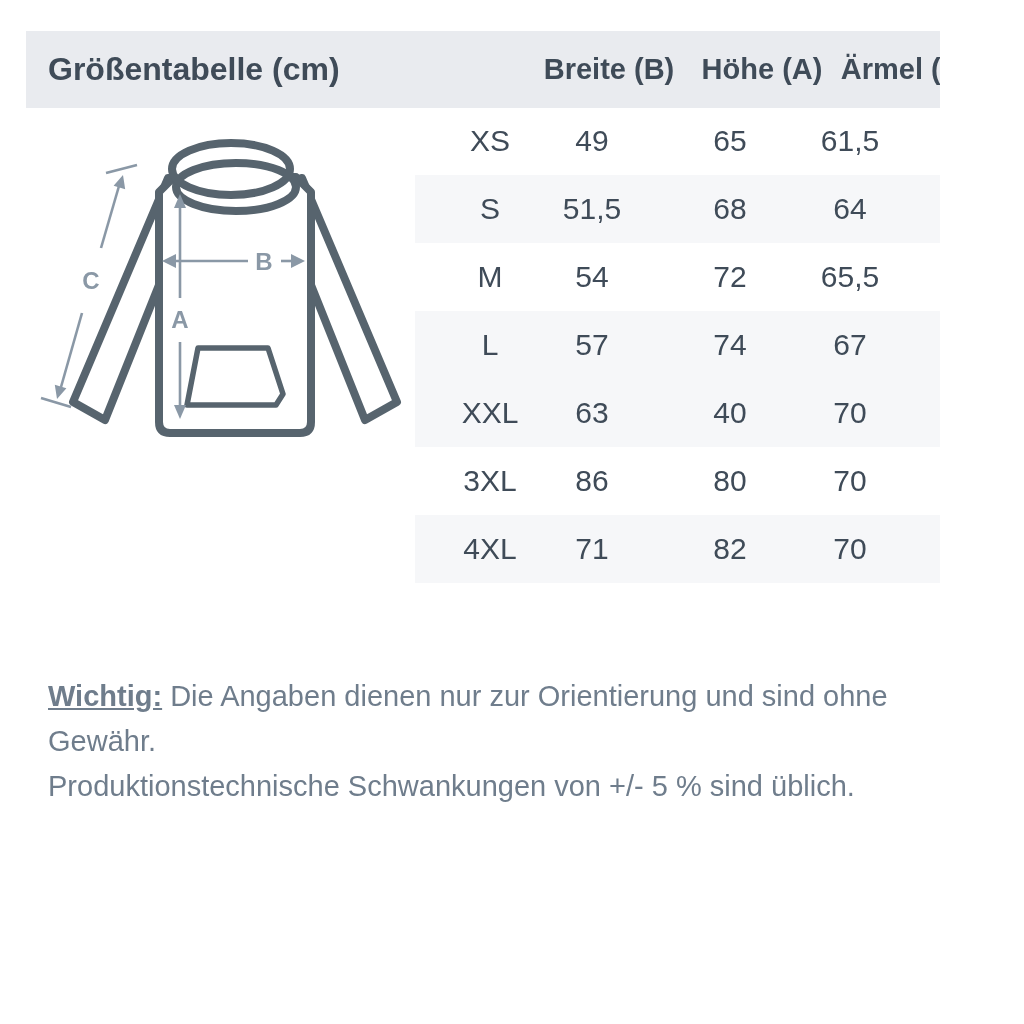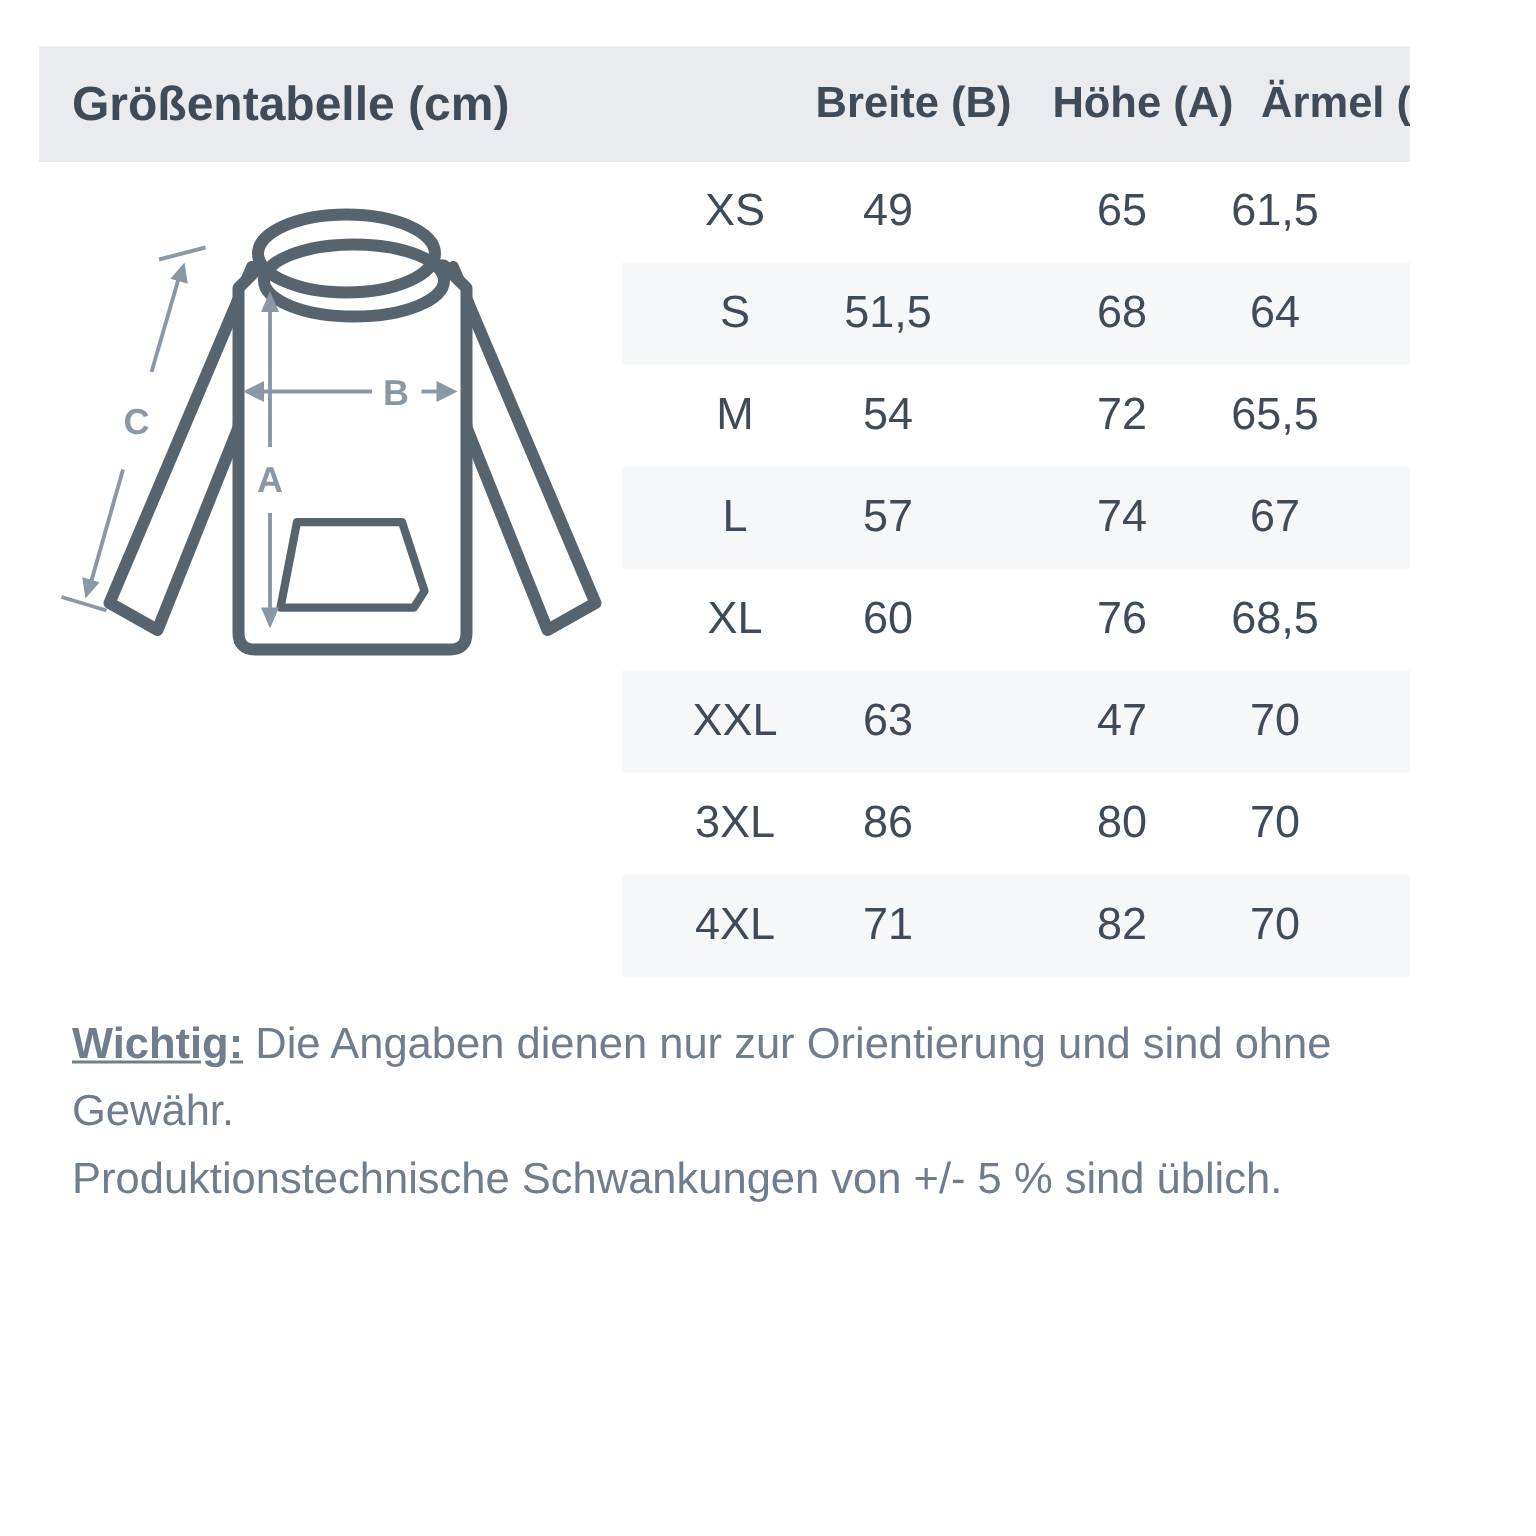--- a/index.html
+++ b/index.html
@@ -36,21 +36,21 @@
   
   .table{position:absolute;left:415px;top:107px;width:585px;}
   .row{position:relative;height:68px;}
   .row.stripe{background:var(--row-stripe);}
   .cell{
     position:absolute;top:0;height:68px;line-height:68px;
     font-size:30px;color:var(--text-dark);transform:translateX(-50%);white-space:nowrap;text-align:right;
   }
   .cell.size{left:75px;}
   .cell.b{left:177px;}
-  .cell.a{left:333px;}
+  .cell.a{left:315px;}
   .cell.c{left:435px;}
   
   .hoodie{position:absolute;left:40px;top:130px;width:380px;height:320px;}
   .hoodie .garment{fill:#ffffff;stroke:var(--outline);stroke-width:8;stroke-linejoin:round;}
   .hoodie .ring{fill:none;stroke:var(--outline);stroke-width:8;}
   .hoodie .pocket{fill:#ffffff;stroke:var(--outline);stroke-width:5.5;stroke-linejoin:round;}
   .hoodie .mline{stroke:var(--arrow);stroke-width:2.6;fill:none;}
   .hoodie .mhead{fill:var(--arrow);stroke:none;}
   .hoodie .mlabel{
     fill:var(--arrow);font-size:24px;font-weight:600;
@@ -137,31 +137,25 @@
       <span class="cell c">65,5</span>
     </div>
 
     <div class="row stripe">
       <span class="cell size">L</span>
       <span class="cell b">57</span>
       <span class="cell a">74</span>
       <span class="cell c">67</span>
     </div>
 
-    <div class="row">
-      <span class="cell size">XL</span>
-      <span class="cell b">60</span>
-      <span class="cell a">76</span>
-      <span class="cell c">68,5</span>
-    </div>
 
     <div class="row stripe">
       <span class="cell size">XXL</span>
       <span class="cell b">63</span>
-      <span class="cell a">47</span>
+      <span class="cell a">40</span>
       <span class="cell c">70</span>
     </div>
 
     <div class="row">
       <span class="cell size">3XL</span>
       <span class="cell b">86</span>
       <span class="cell a">80</span>
       <span class="cell c">70</span>
     </div>
 

